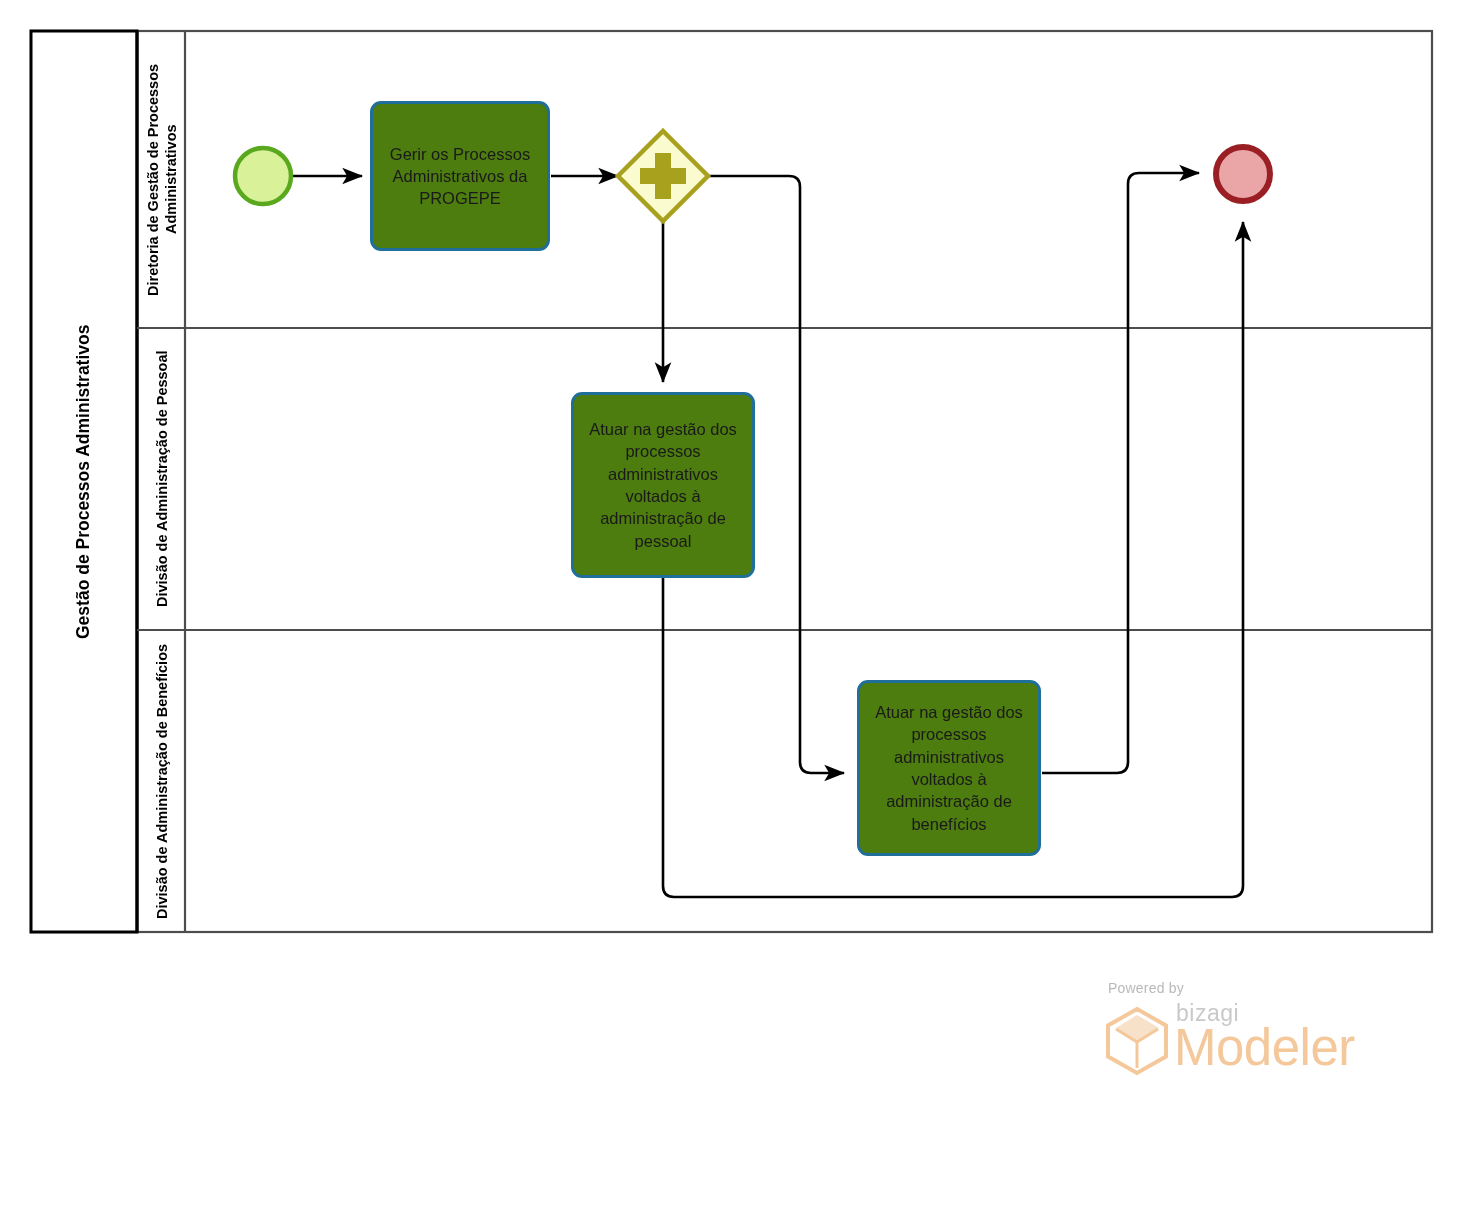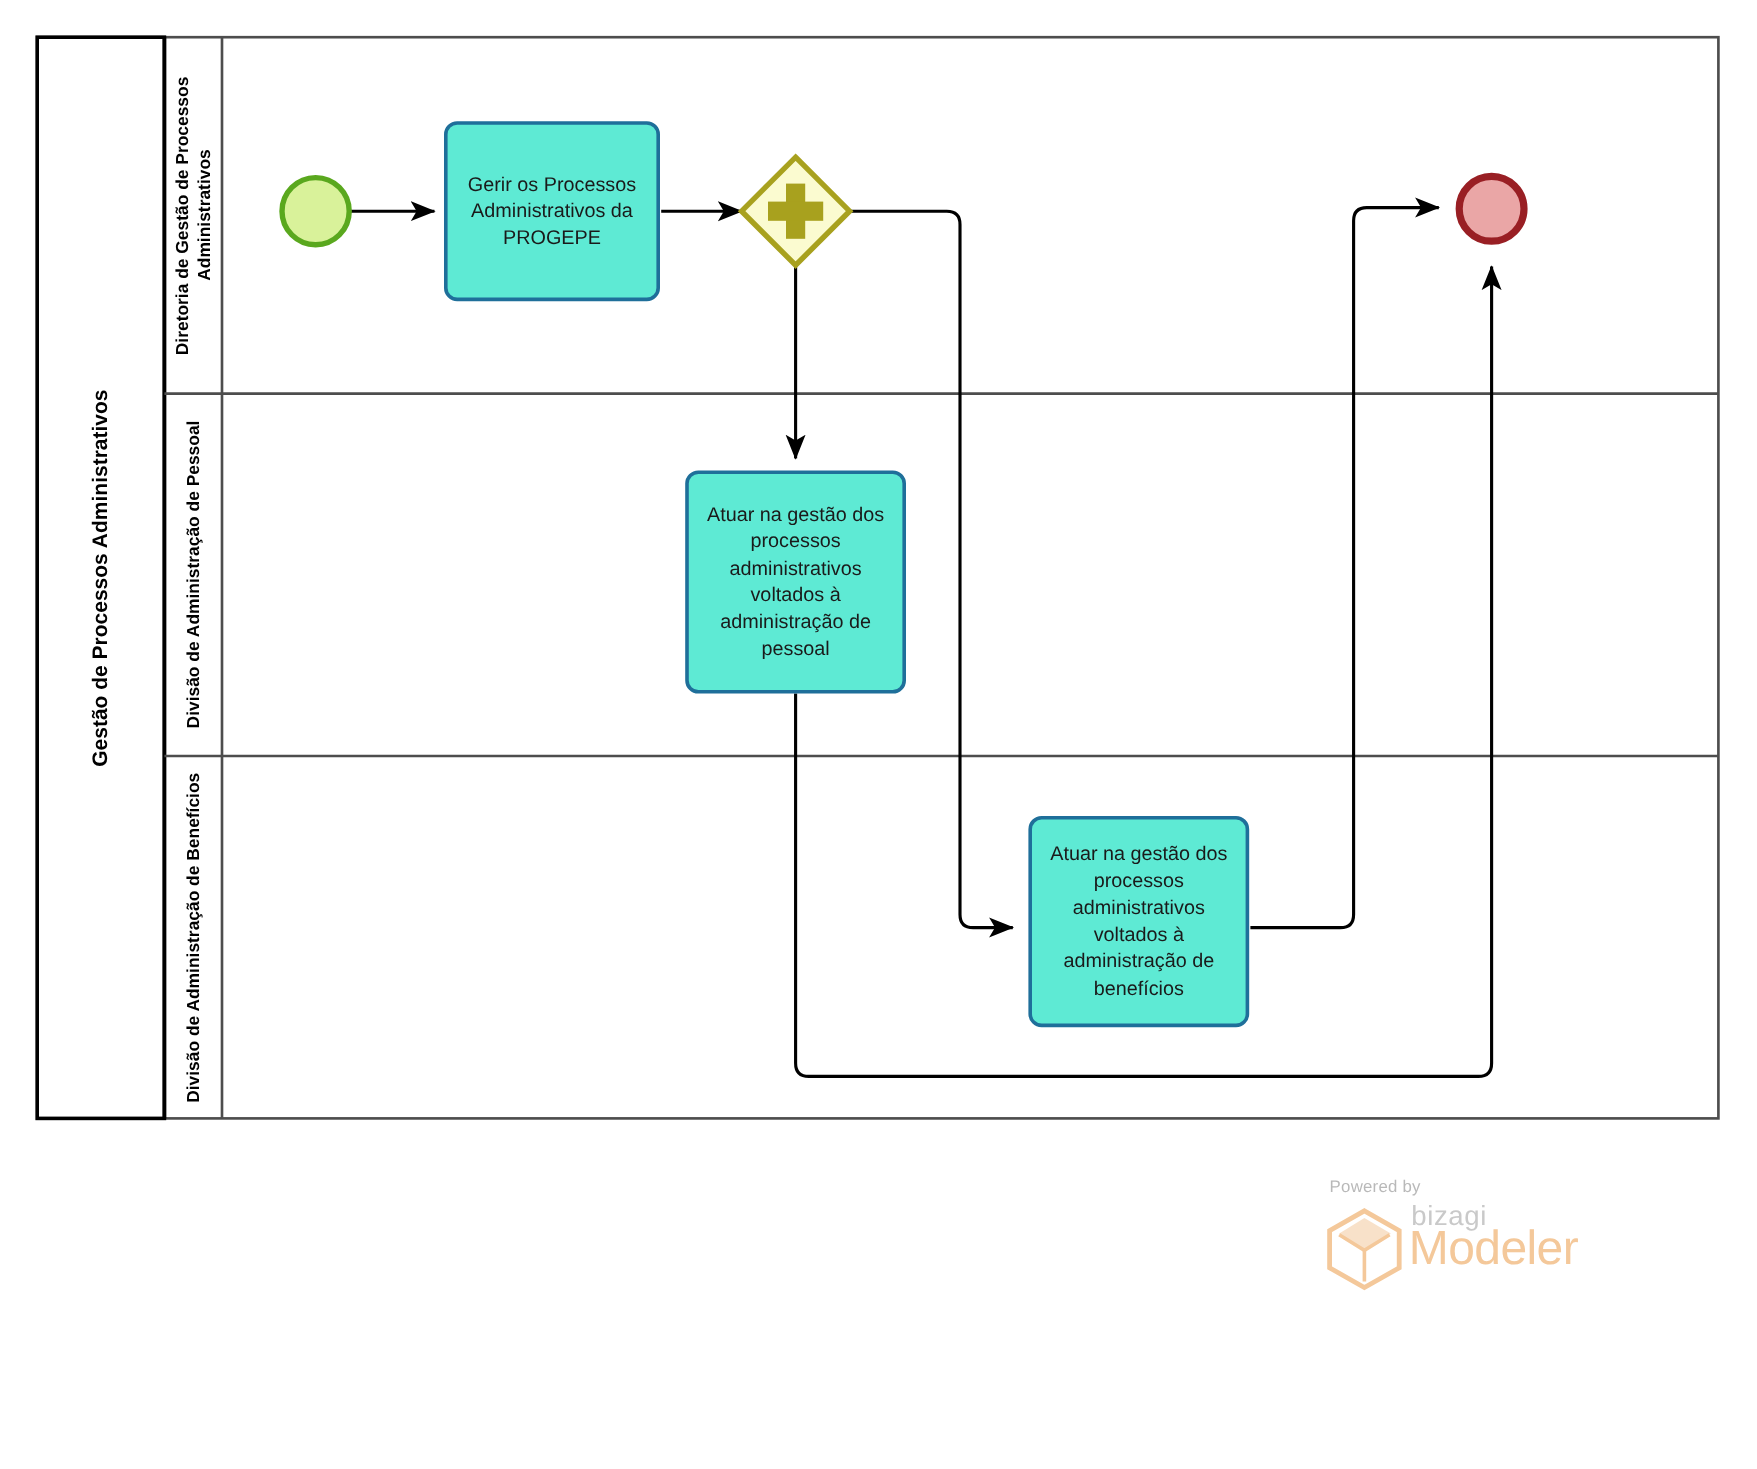--- a/index.html
+++ b/index.html
@@ -51,21 +51,21 @@
     line-height: 1.25;
     writing-mode: vertical-rl;
     transform: rotate(180deg);
     display: flex;
     align-items: center;
     justify-content: center;
   }
   .task {
     position: absolute;
     box-sizing: border-box;
-    background: #5eead4;
+    background: #4d7c0f;
     border: 3px solid #1f6f9a;
     border-radius: 11px;
     display: flex;
     align-items: center;
     justify-content: center;
     text-align: center;
     font-size: 16.5px;
     color: #1a1a1a;
     line-height: 1.35;
     padding: 4px 7px;
@@ -91,21 +91,21 @@
     left: 72px;
     top: 32px;
     font-size: 23px;
     color: #c9c9c9;
     letter-spacing: 0.5px;
   }
   .brand-modeler {
     position: absolute;
     left: 70px;
     top: 50px;
-    font-size: 40px;
+    font-size: 51px;
     color: #f4c89a;
     letter-spacing: -0.5px;
   }
   .brand-hex {
     position: absolute;
     left: 0px;
     top: 38px;
   }
 </style>
 </head>

